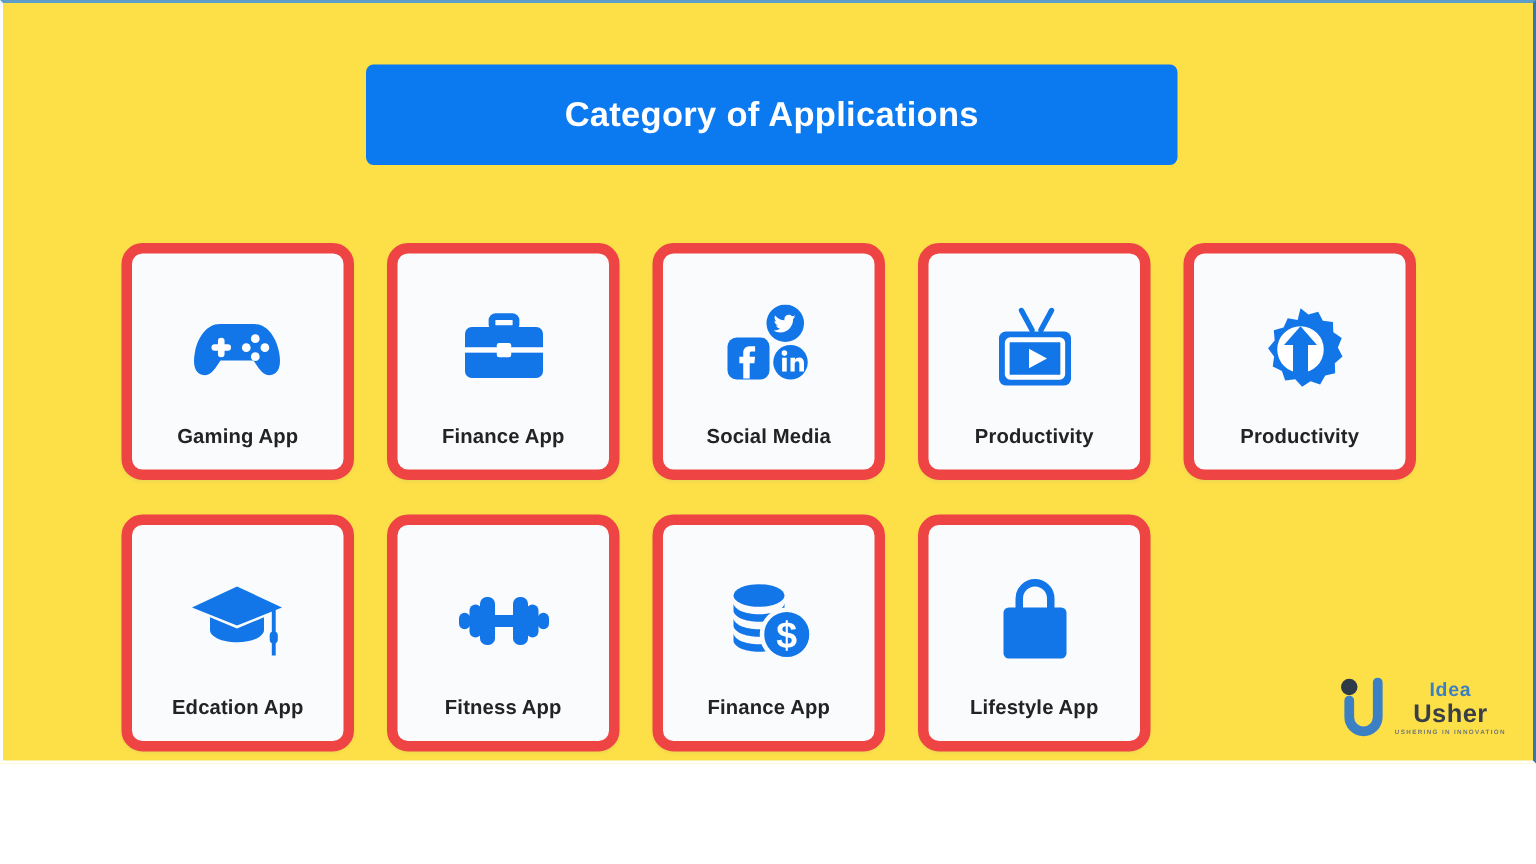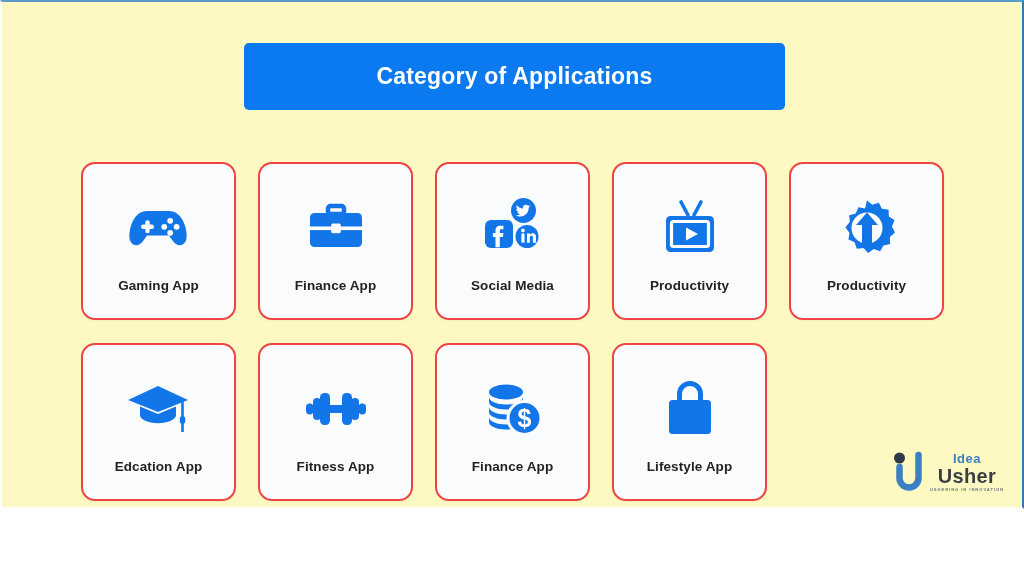--- a/index.html
+++ b/index.html
@@ -12,21 +12,21 @@
     background: #ffffff;
     font-family: "Liberation Sans", sans-serif;
     overflow: hidden;
   }
 
   .slide {
     position: relative;
     width: 1024px;
     height: 509px;
     box-sizing: border-box;
-    background: #fef9c3;
+    background: #fde047;
     border-top: 2px solid #5d9ec9;
     border-right: 2px solid #2e7ab5;
     border-bottom: 2px solid #ffffff;
     border-left: 2px solid #fbfcfd;
     overflow: hidden;
   }
 
   
   .banner {
     position: absolute;
@@ -55,21 +55,21 @@
     width: 866px;
     display: flex;
     flex-wrap: wrap;
     gap: 23px 22px;
   }
   .card {
     width: 155px;
     height: 158px;
     box-sizing: border-box;
     background: #f9fbfd;
-    border: 2px solid #ef4444;
+    border: 7px solid #ef4444;
     border-radius: 14px;
     box-shadow: 0 1px 2px rgba(110,140,170,0.10);
     display: flex;
     flex-direction: column;
     align-items: center;
     justify-content: flex-start;
     padding-top: 28px;
   }
   .icon-box {
     height: 72px;
@@ -104,21 +104,21 @@
     line-height: 1;
     text-align: center;
   }
   .logo-idea {
     font-size: 13px;
     font-weight: bold;
     color: #3b7fc4;
     letter-spacing: 0.5px;
   }
   .logo-usher {
-    font-size: 20px;
+    font-size: 17px;
     font-weight: bold;
     color: #3a3f46;
     letter-spacing: 0.3px;
     margin-top: 1px;
   }
   .logo-tagline {
     font-size: 4.2px;
     font-weight: bold;
     color: #6e7680;
     letter-spacing: 0.9px;

